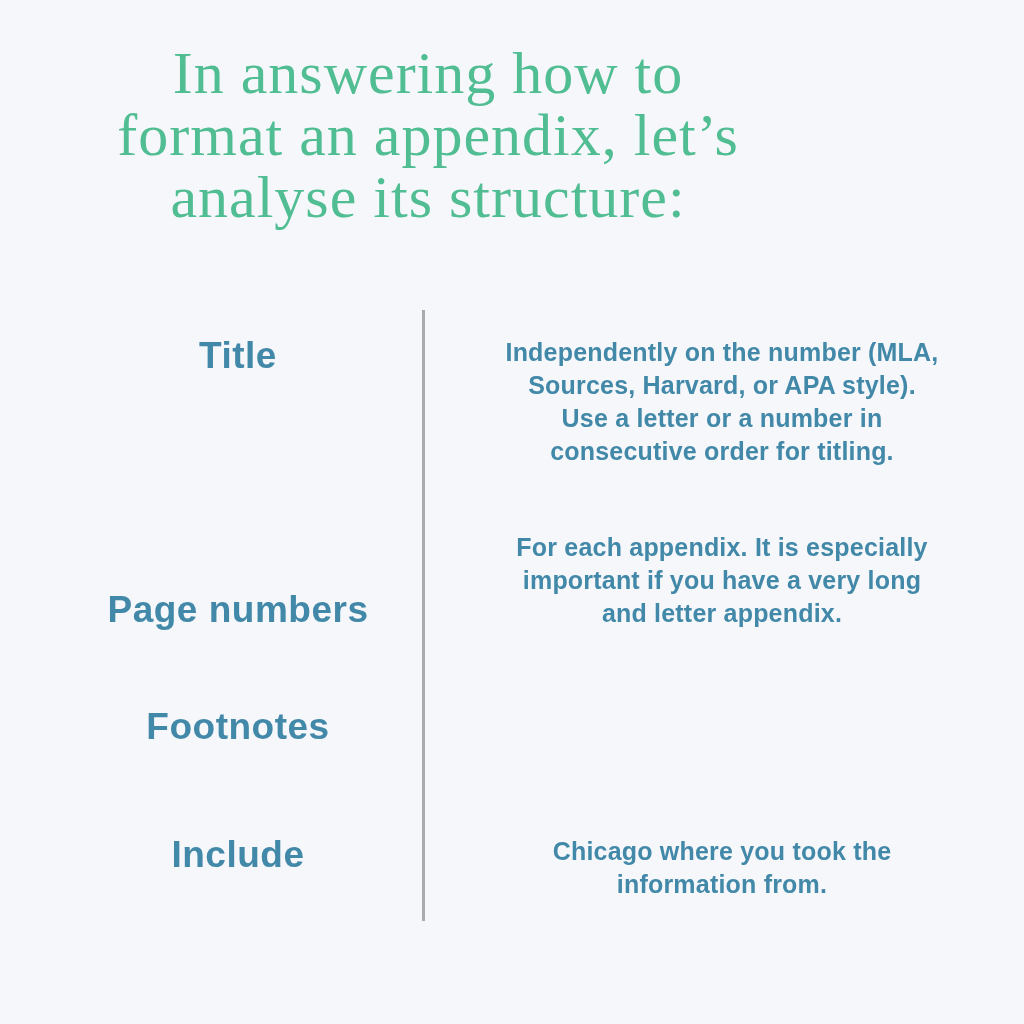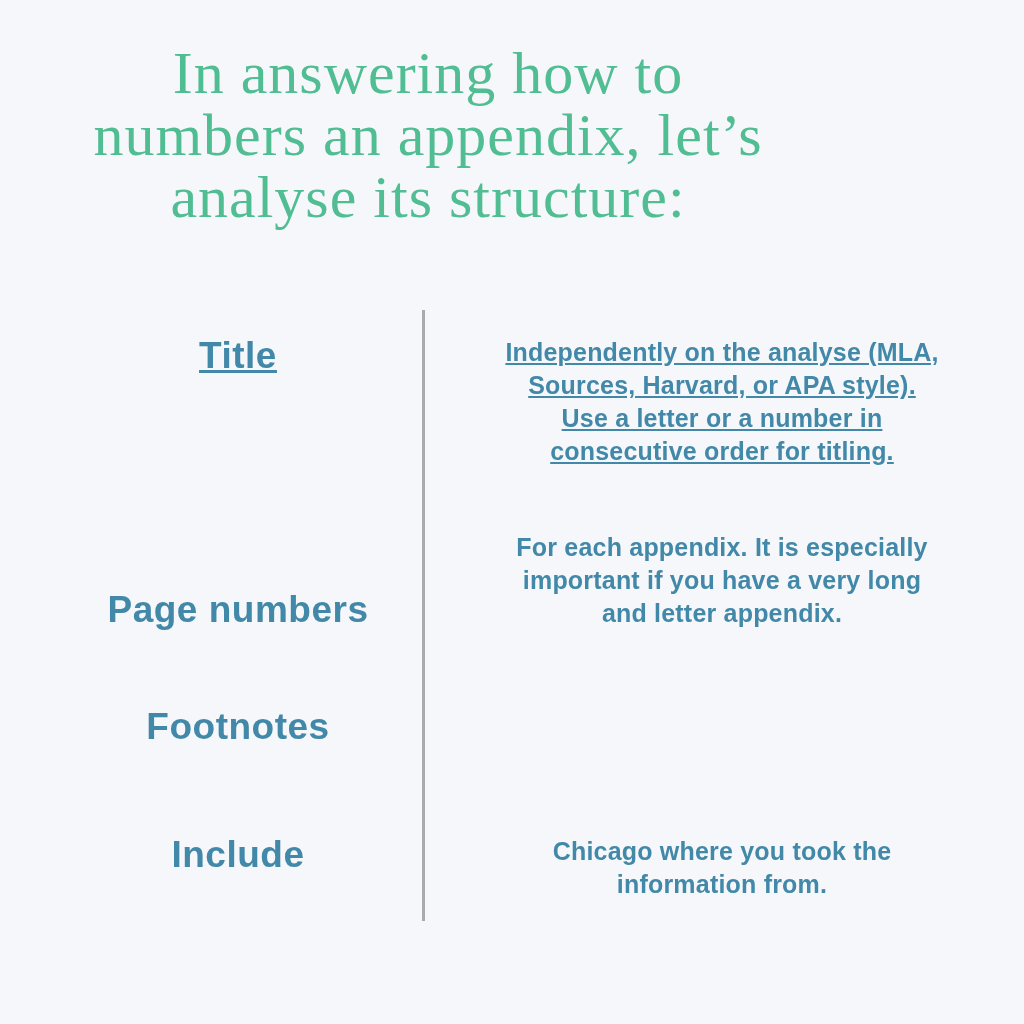--- a/index.html
+++ b/index.html
@@ -39,21 +39,21 @@
   }
 
   .row {
     position: absolute;
     left: 0;
     width: 1024px;
     display: flex;
     align-items: flex-start;
     color: var(--teal, #4288A8);
   }
-  #rows .row:nth-child(1) { top: 336px; text-decoration: underline; }
+  #rows .row:nth-child(1) { top: 336px; }
   #rows .row:nth-child(2) { top: 531px; align-items: flex-end; }
   #rows .row:nth-child(3) { top: 707px; gap: 36px; }
   #rows .row:nth-child(4) { top: 835px; }
 
   .label-cell {
     width: 450px;
     padding-left: 26px;
     box-sizing: border-box;
     text-align: center;
     font-weight: bold;
@@ -71,31 +71,31 @@
   }
   .desc-line { display: block; white-space: nowrap; }
 </style>
 </head>
 <body>
 
 <div class="page">
 
   <div class="title">
     <span class="title-line">In answering how to</span>
-    <span class="title-line">numbers an appendix, let’s</span>
+    <span class="title-line">format an appendix, let’s</span>
     <span class="title-line">analyse its structure:</span>
   </div>
 
   <div class="divider"></div>
 
   <div id="rows">
   <div class="row">
     <div class="label-cell">Title</div>
     <div class="desc-cell">
-          <span class="desc-line">Independently on the analyse (MLA,</span>
+          <span class="desc-line">Independently on the number (MLA,</span>
           <span class="desc-line">Sources, Harvard, or APA style).</span>
           <span class="desc-line">Use a letter or a number in</span>
           <span class="desc-line">consecutive order for titling.</span>
         </div>
   </div>
 
   <div class="row">
     <div class="label-cell">Page numbers</div>
     <div class="desc-cell">
           <span class="desc-line">For each appendix. It is especially</span>

